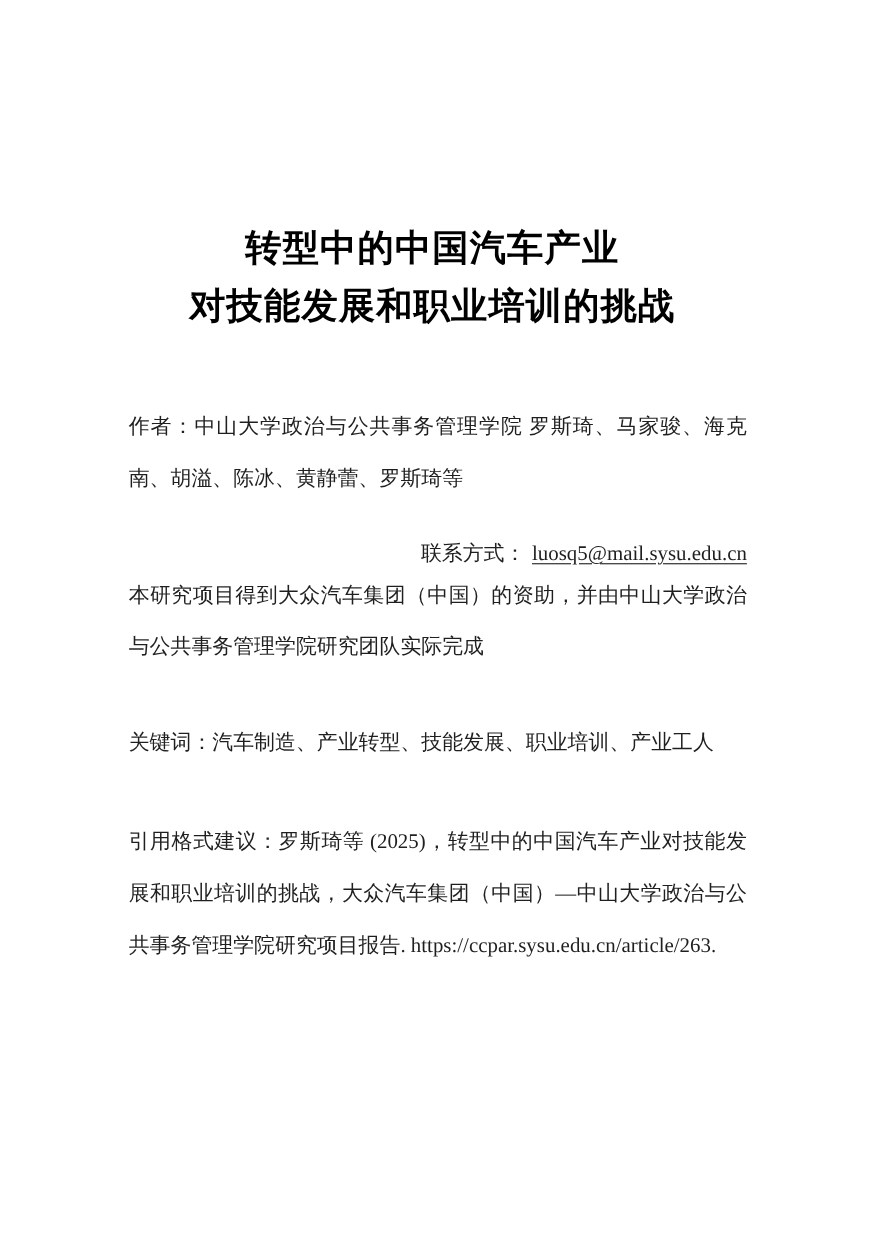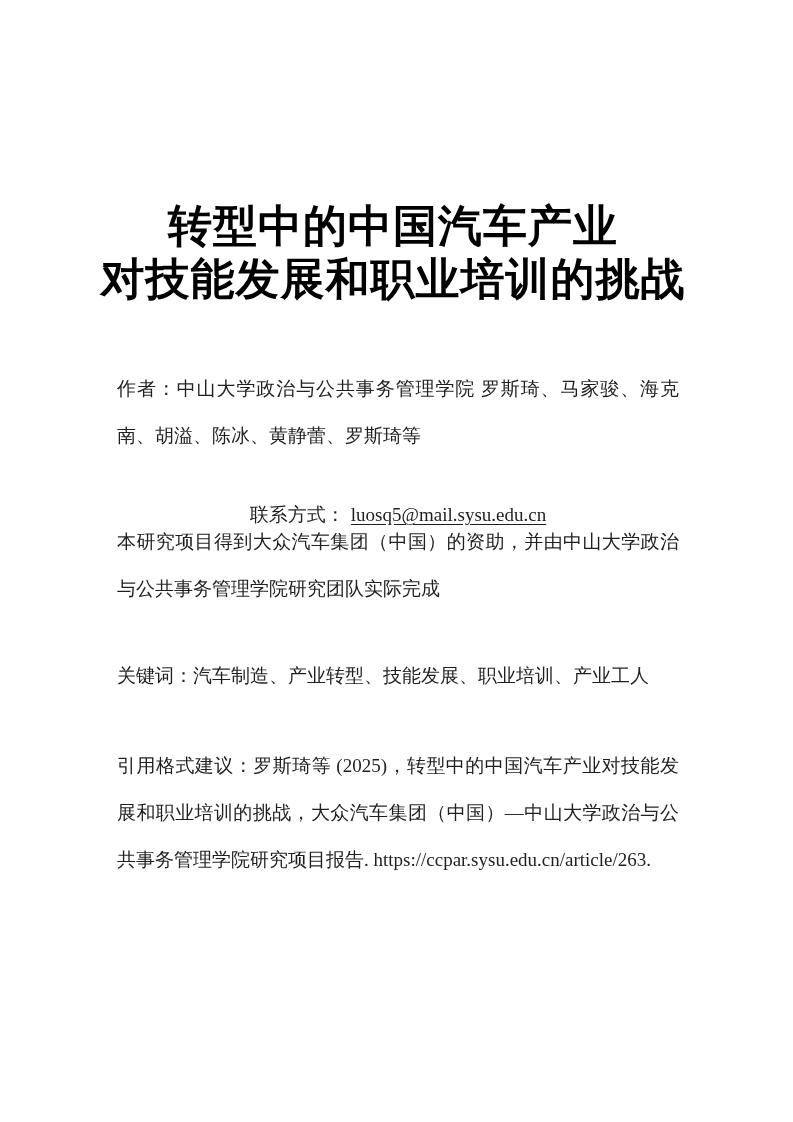--- a/index.html
+++ b/index.html
@@ -17,21 +17,21 @@
     color: #1f1f1f;
     overflow: hidden;
   }
   .doc-title {
     position: absolute;
     top: 200px;
     left: 0;
     width: 786px;
     margin: 0;
     text-align: center;
-    font-size: 44px;
+    font-size: 33px;
     line-height: 53px;
     font-weight: bold;
     color: #000000;
     letter-spacing: 1px;
   }
   .doc-title .title-line {
     display: block;
   }
   .para {
     position: absolute;
@@ -41,21 +41,21 @@
     font-size: 19px;
     line-height: 47px;
     text-align: justify;
     text-justify: inter-ideograph;
     color: #1f1f1f;
   }
   .para strong {
     font-weight: normal;
   }
   .para-authors  { top: 365px; }
-  .para-contact  { top: 491px; text-align: center; }
+  .para-contact  { top: 480px; text-align: right; }
   .para-funding  { top: 518px; }
   .para-keywords { top: 652px; text-align: left; }
   .para-citation { top: 742px; }
   .email-link {
     color: inherit;
     text-decoration: underline;
     text-underline-offset: 3px;
     margin-left: 6px;
     cursor: pointer;
   }

